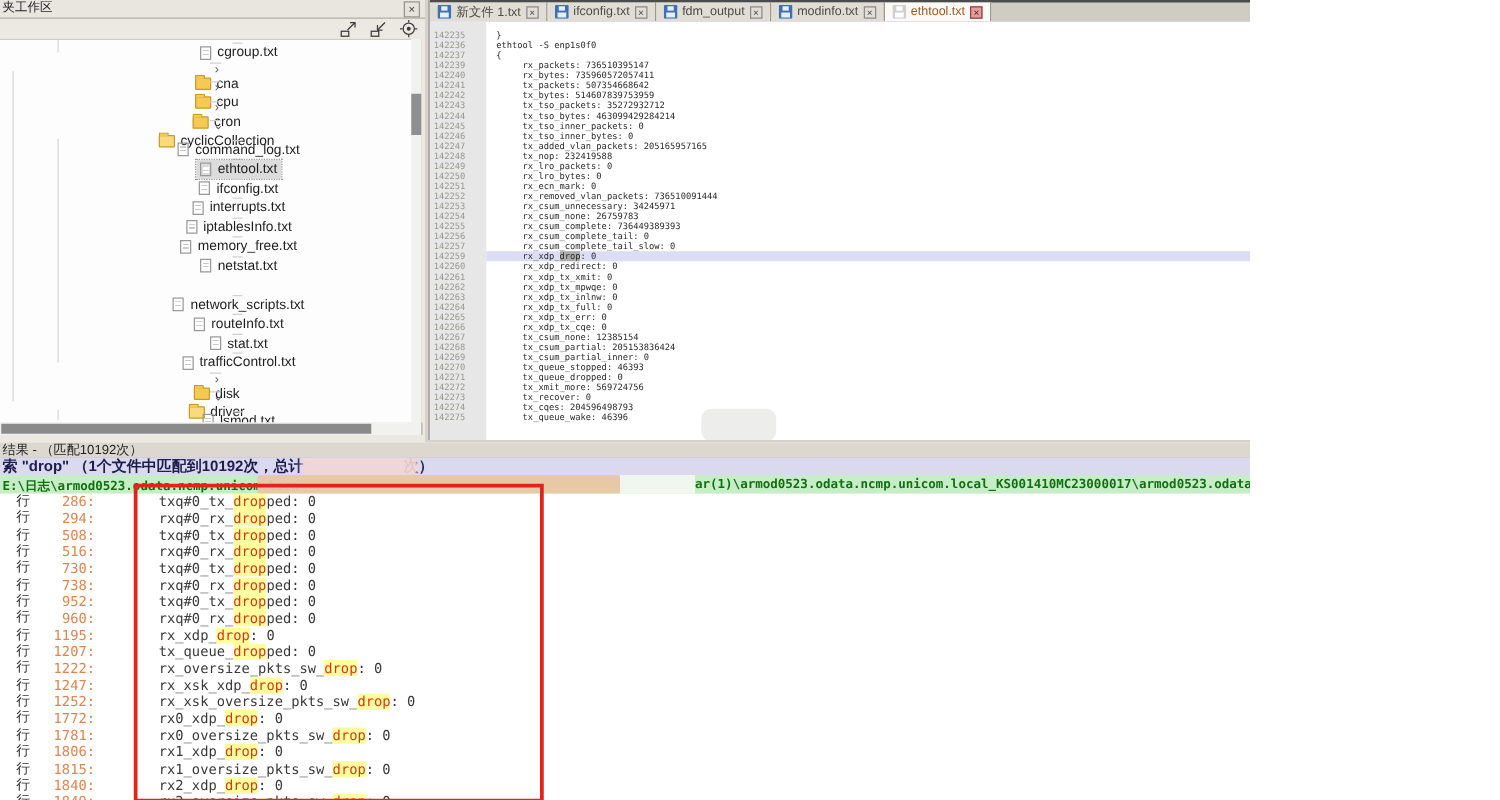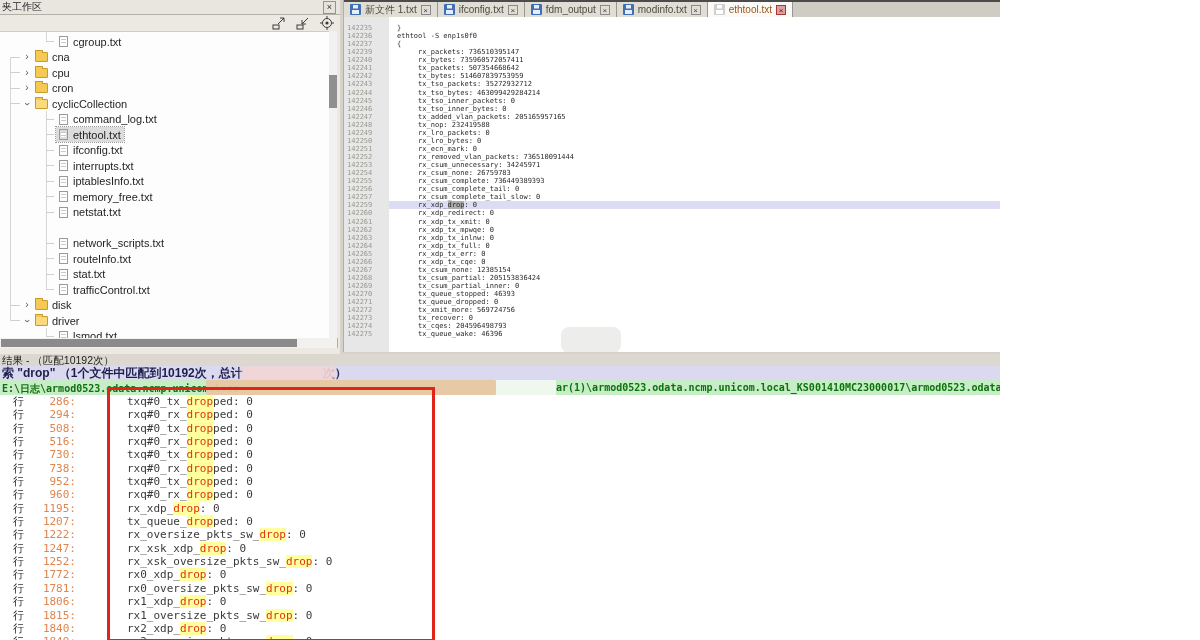--- a/index.html
+++ b/index.html
@@ -10,21 +10,21 @@
   .wsp-header{position:absolute;left:0;top:0;right:0;height:14px;background:#e9e6df;
               border-bottom:1px solid #b3afa5;font-size:10px;line-height:14px;color:#222;padding-left:2px;}
   .xbtn{position:absolute;width:11px;height:11px;border:1px solid #97948c;background:#e6e3db;
         font-size:9px;line-height:10px;text-align:center;color:#333;}
   .wsp-header .xbtn{right:4px;top:1px;}
   .wsp-toolbar{position:absolute;top:15px;right:6px;height:16px;display:flex;gap:9px;align-items:center;}
   .wsp-toolbar svg{display:block;}
   .tree{position:absolute;left:0;top:31px;width:337px;height:307px;background:#fdfdfd;
         border-right:1px solid #b3afa5;border-top:1px solid #cfccc4;overflow:hidden;padding-top:2px;box-sizing:border-box;}
   .tconn{position:absolute;width:1px;background:#d6d6d6;}
-  .trow{height:15.5px;display:flex;align-items:center;font-size:11px;color:#1e1e1e;position:relative;}
+  .trow{height:15.5px;display:flex;align-items:center;font-size:11px;color:#1e1e1e;position:relative;flex-direction:column;}
   .trow.d{padding-left:11px;}
   .trow.f{padding-left:46px;}
   .hstub{width:8px;height:1px;background:#cfcfcf;margin-right:2px;flex:none;}
   .trow.d .hstub{width:9px;}
   .chev{width:10px;flex:none;color:#5a5a5a;font-size:10px;line-height:10px;display:inline-block;text-align:center;}
   .chev.down{transform:rotate(90deg);}
   .twrap{display:flex;align-items:center;padding:0 3px;height:15px;}
   .trow.sel .twrap{background:#dcdcdc;outline:1px dotted #9a9a9a;}
   .fico{width:13px;height:10px;background:#f6c952;border:1px solid #c79a2e;border-radius:1px;
         margin-right:4px;position:relative;flex:none;box-sizing:border-box;}

